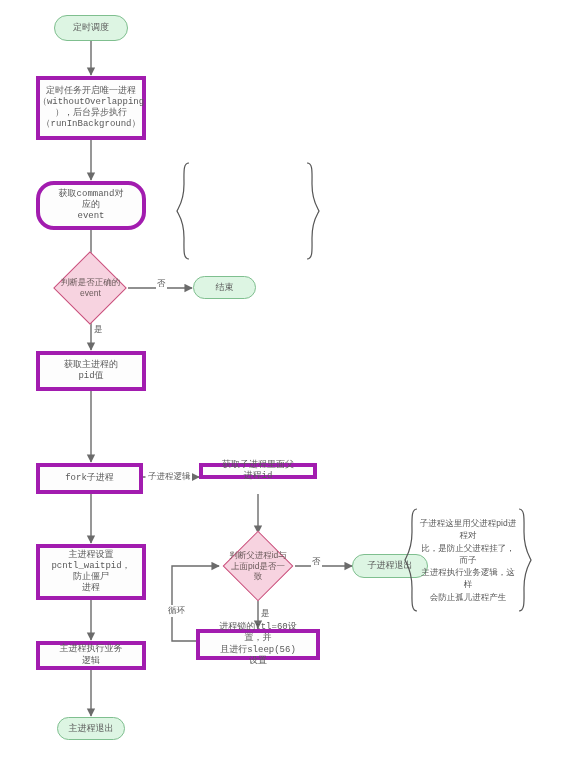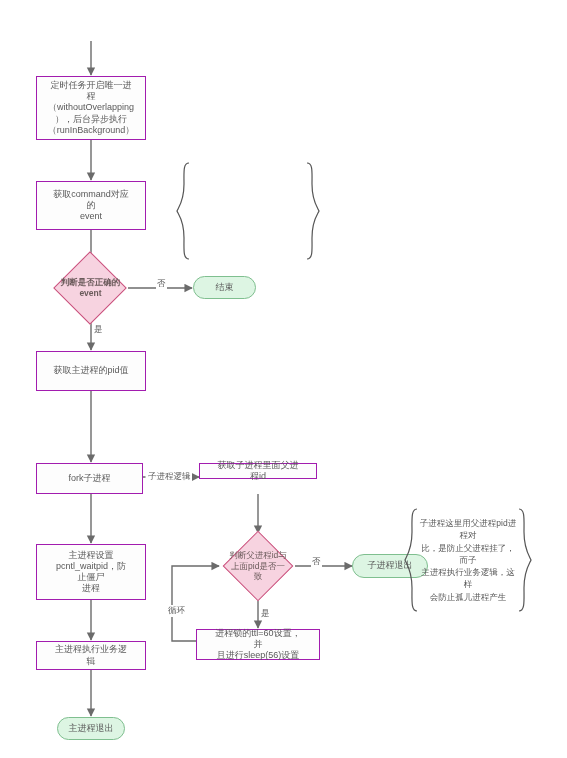--- a/index.html
+++ b/index.html
@@ -37,23 +37,24 @@
     white-space: pre-line;
   }
   .node.terminal {
     background: #ddf5e3;
     border: 1px solid #7fbf8f;
     border-radius: 13px;
     font-size: 9px;
   }
   .node.process {
     background: #fdfdfd;
-    border: 1px solid #a21caf;
+    border: 4px solid #a21caf;
     font-size: 9px;
     padding: 2px 16px;
+    font-family: Liberation Mono, monospace;
   }
   .node.decision-label {
     font-size: 8.5px;
     color: #6a5a5a;
     z-index: 3;
     pointer-events: none;
   }
   .diamond {
     position: absolute;
     background: #f7d3e0;
@@ -127,31 +128,32 @@
       <path d="M258,494 L258,533" marker-end="url(#arrow)"></path>
 
       <path d="M295,566 L352,566" marker-end="url(#arrow)"></path>
 
       <path d="M258,600 L258,628" marker-end="url(#arrow)"></path>
 
       <path d="M196,641 L172,641 L172,566 L219,566" marker-end="url(#arrow)"></path>
     </g>
   </svg>
 
+  <div class="node terminal" style="left:54px; top:15px; width:74px; height:26px;">定时调度</div>
 
   <div class="node process" style="left:36px; top:76px; width:110px; height:64px;">定时任务开启唯一进程
 （withoutOverlapping
 ），后台异步执行
 （runInBackground）</div>
 
-  <div class="node process" style="left:36px; top:181px; width:110px; height:49px;">获取command对应的
+  <div class="node process" style="left:36px; top:181px; width:110px; height:49px;border-radius:18px;">获取command对应的
 event</div>
 
   <div class="diamond" style="left:64px; top:262px; width:52px; height:52px;"></div>
-  <div class="node decision-label" style="left:48px; top:272px; width:85px; height:32px;font-weight:bold;">判断是否正确的
+  <div class="node decision-label" style="left:48px; top:272px; width:85px; height:32px;">判断是否正确的
 event</div>
 
   <div class="node terminal" style="left:193px; top:276px; width:63px; height:23px;">结束</div>
 
   <div class="node process" style="left:36px; top:463px; width:107px; height:31px;">fork子进程</div>
 
   <div class="node process" style="left:36px; top:351px; width:110px; height:40px;">获取主进程的pid值</div>
 
   <div class="node process" style="left:199px; top:463px; width:118px; height:16px;">获取子进程里面父进程id</div>
 

